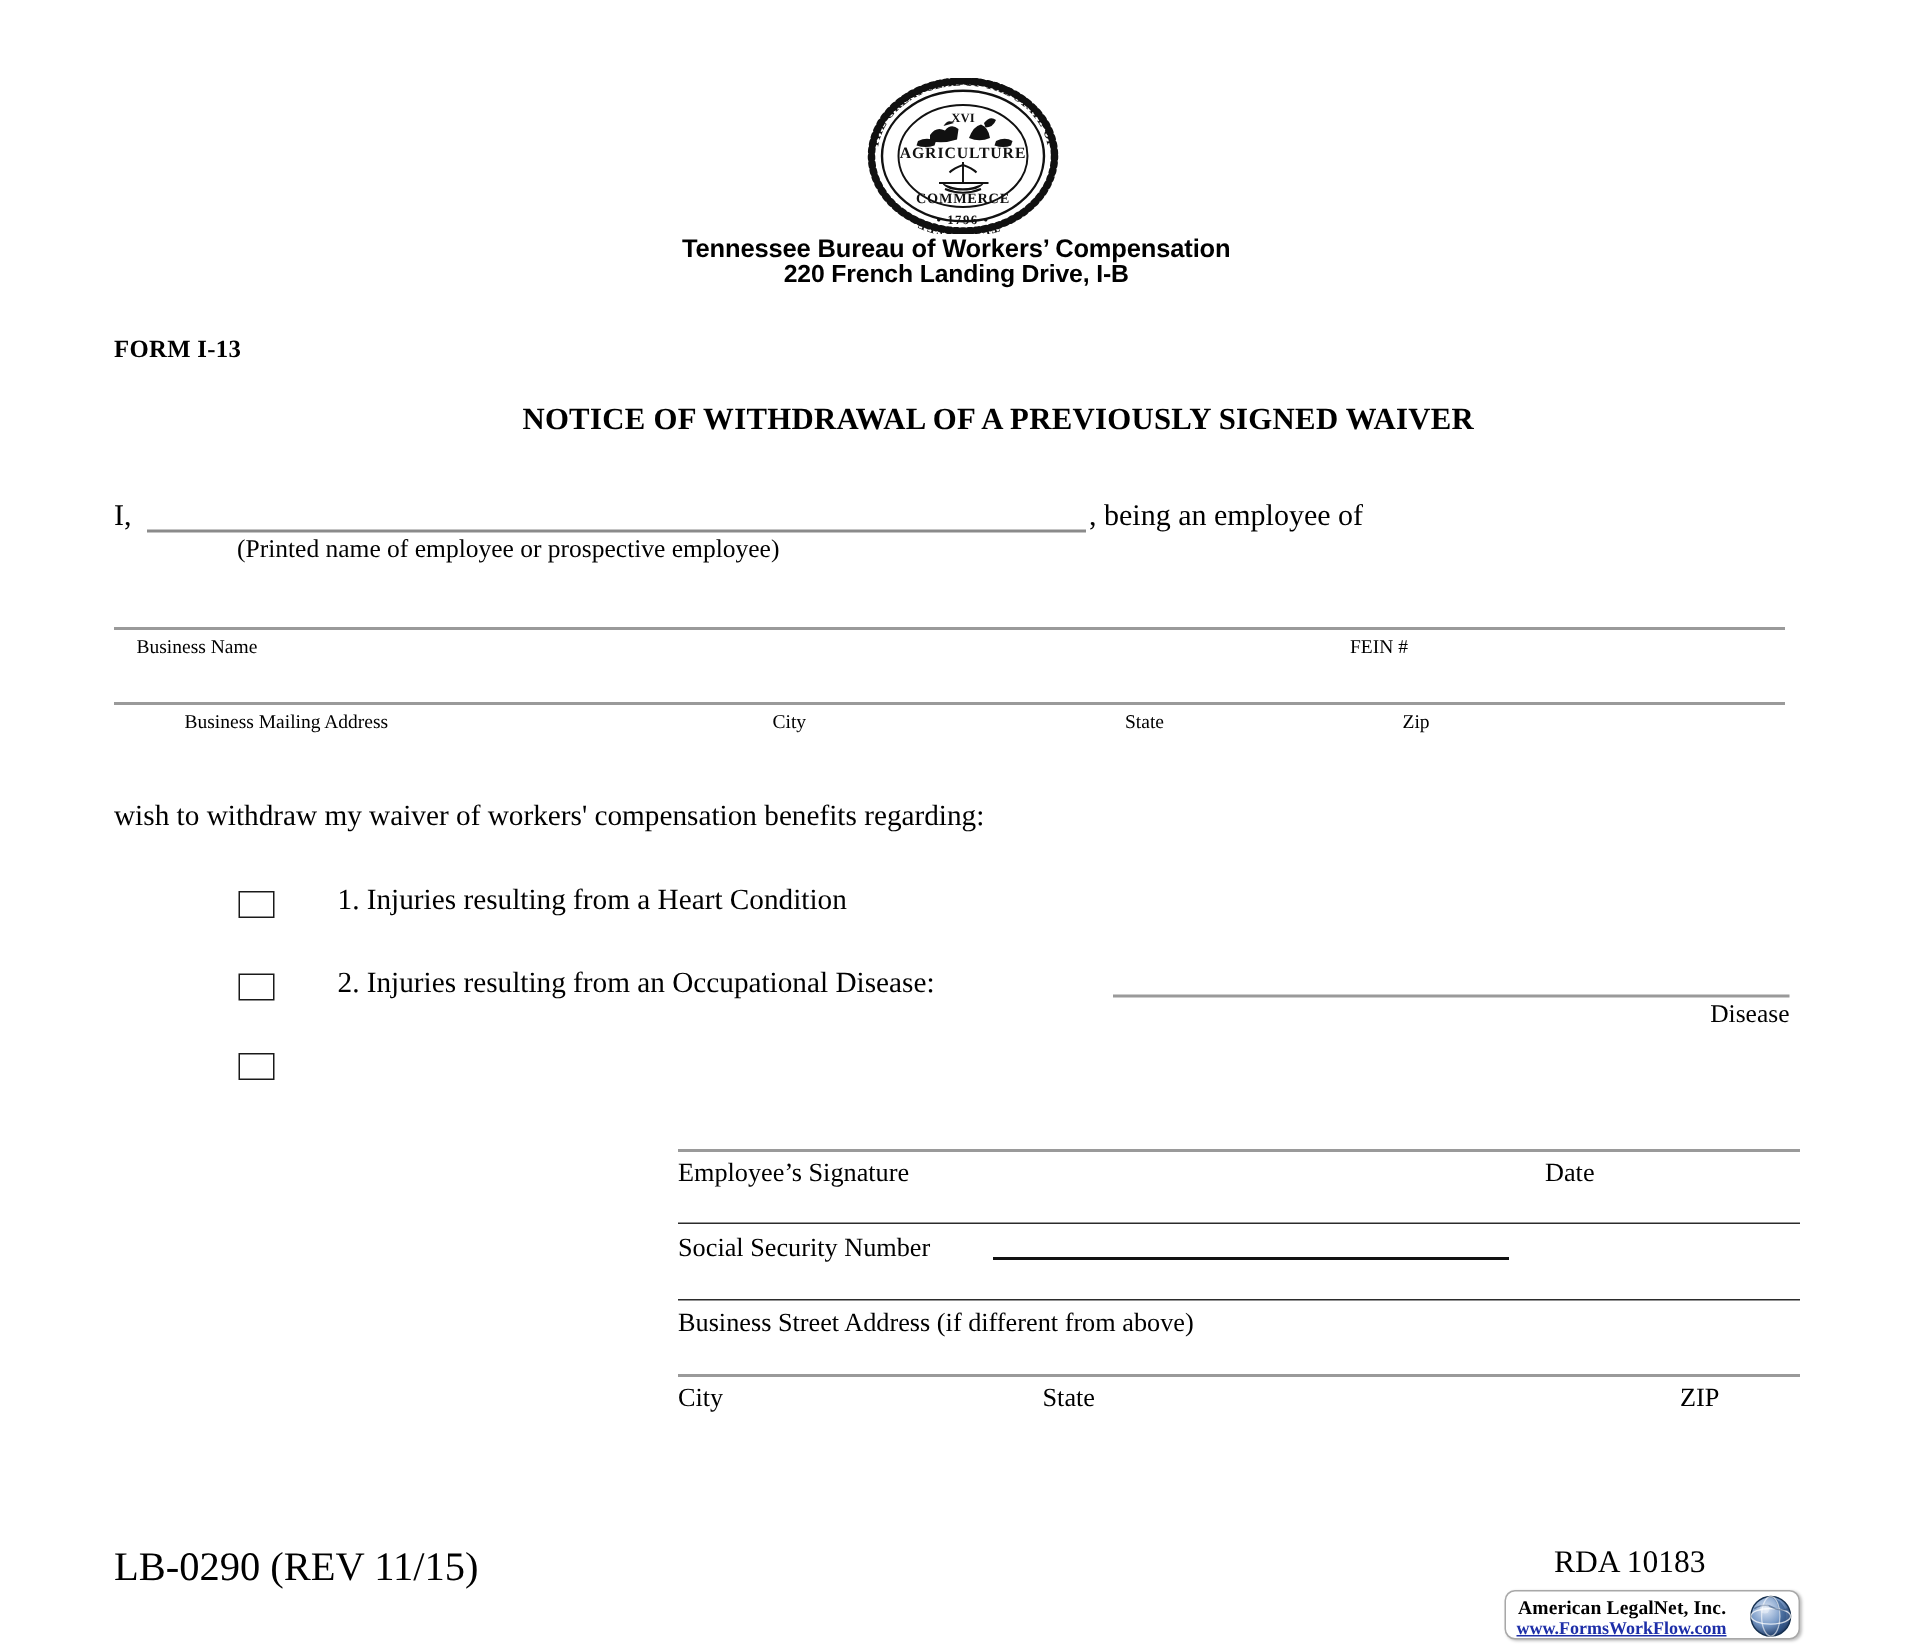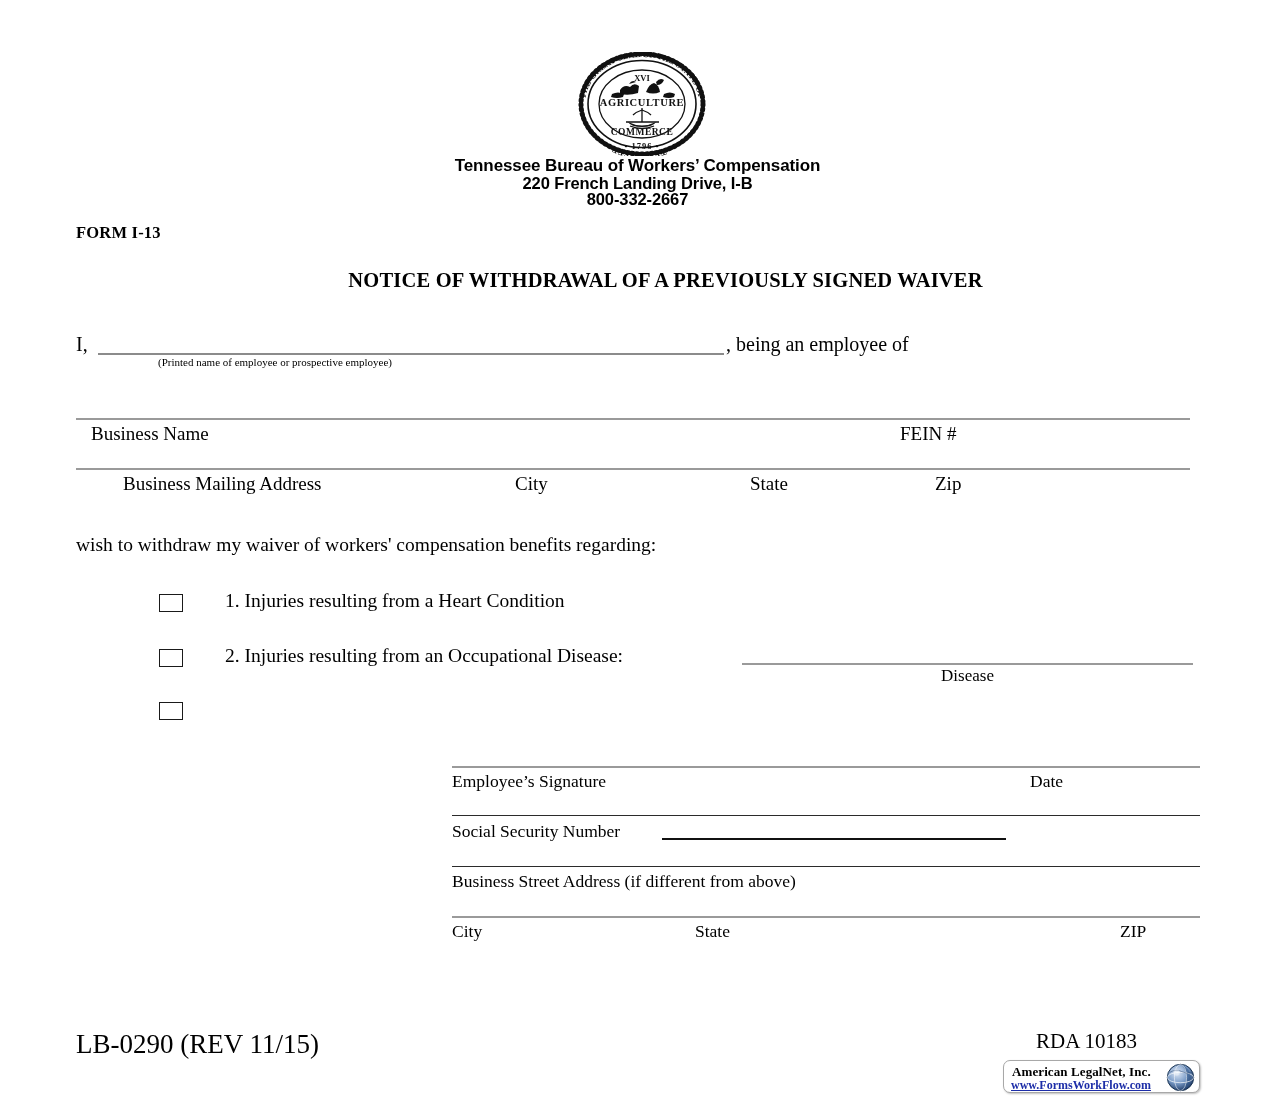--- a/index.html
+++ b/index.html
@@ -96,33 +96,33 @@
     left: 650px;
     top: 0;
     font-size: 20px;
     line-height: 22px;
     white-space: nowrap;
   }
   #name-caption {
     position: absolute;
     left: 158px;
     top: 356px;
-    font-size: 11px;
+    font-size: 17px;
     white-space: nowrap;
   }
 
   
   .section-rule {
     position: absolute;
     height: 2px;
     background: #9a9a9a;
   }
   .field-label {
     position: absolute;
-    font-size: 19px;
+    font-size: 13px;
     white-space: nowrap;
   }
 
   
   #wish-line {
     position: absolute;
     left: 76px;
     top: 534px;
     font-size: 19.5px;
     white-space: nowrap;
@@ -153,21 +153,21 @@
     top: 663px;
     width: 451px;
     height: 2px;
     background: #9a9a9a;
   }
   #disease-caption {
     position: absolute;
     left: 742px;
     top: 666px;
     width: 451px;
-    text-align: center;
+    text-align: right;
     font-size: 17px;
   }
 
   
   .sig-rule {
     position: absolute;
     left: 452px;
     width: 748px;
     height: 2px;
   }
@@ -294,21 +294,20 @@
 
       <text x="74" y="83" font-family="Liberation Serif, serif" font-size="9.5" font-weight="bold" fill="#111" text-anchor="middle" letter-spacing="0.5">COMMERCE</text>
 
       <text x="74" y="97" font-family="Liberation Serif, serif" font-size="8.5" font-weight="bold" fill="#111" text-anchor="middle" letter-spacing="1">• 1796 •</text>
     </svg>
   </div>
 
   <div class="agency-block">
     <div class="agency-line-1">Tennessee Bureau of Workers’ Compensation</div>
     <div>220 French Landing Drive, I-B</div>
-    <div>800-332-2667</div>
   </div>
 
   <div id="form-number">FORM I-13</div>
 
   <div id="doc-title">NOTICE OF WITHDRAWAL OF A PREVIOUSLY SIGNED WAIVER</div>
 
   <div id="intro-row">
     <span id="intro-i">I,</span>
     <span id="name-rule"></span>
     <span id="intro-tail">, being an employee of</span>

